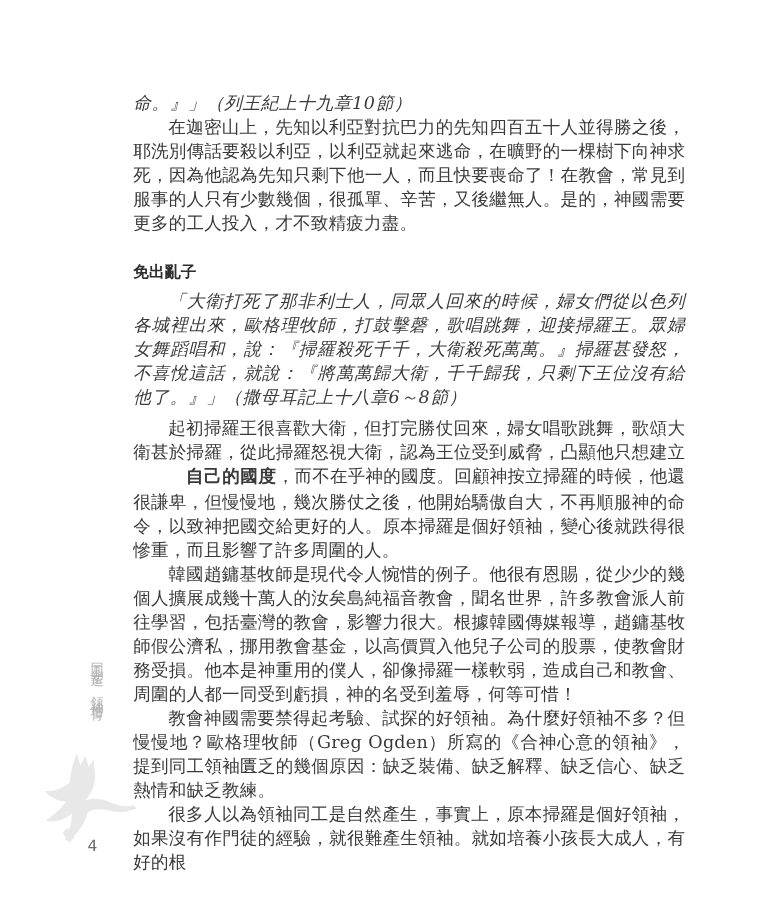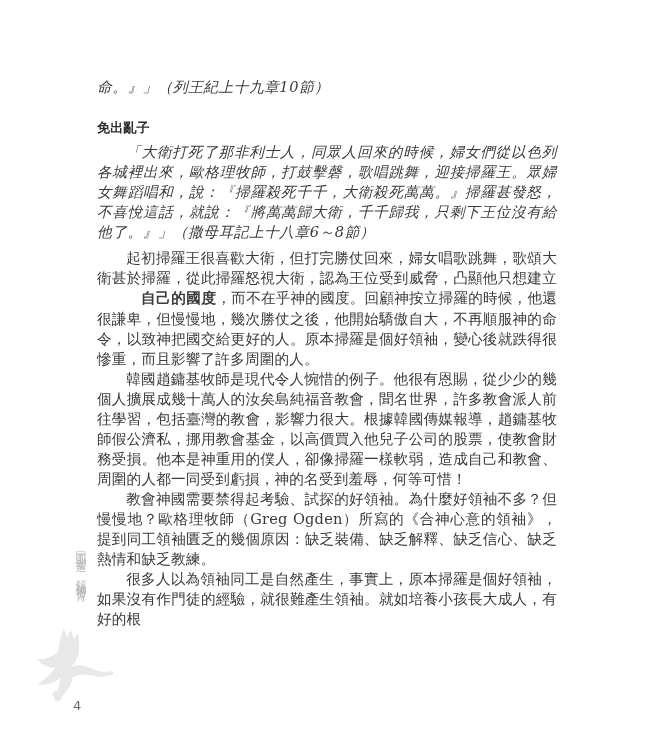--- a/index.html
+++ b/index.html
@@ -10,21 +10,21 @@
     position: relative;
     overflow: hidden;
   }
   .page {
     position: absolute; inset: 0;
     background: #ffffff;
   }
   
   .text-block {
     position: absolute;
-    left: 97px; top: 77px;
+    left: 111px; top: 77px;
     width: 460px;
     color: #3a3a3a;
     font-size: 14.6px;
     line-height: 20px;
     text-align: justify;
     text-justify: inter-ideograph;
     letter-spacing: 0.2px;
   }
   .text-block p { margin: 0; }
   .indent { text-indent: 2em; }
@@ -77,20 +77,21 @@
 </style>
 </head>
 <body>
 
 <div class="page">
 
   <main class="text-block">
 
     <p class="kai">命。』」（列王紀上十九章10節）</p>
 
+    <p class="indent">在迦密山上，先知以利亞對抗巴力的先知四百五十人並得勝之後，耶洗別傳話要殺以利亞，以利亞就起來逃命，在曠野的一棵樹下向神求死，因為他認為先知只剩下他一人，而且快要喪命了！在教會，常見到服事的人只有少數幾個，很孤單、辛苦，又後繼無人。是的，神國需要更多的工人投入，才不致精疲力盡。</p>
 
     <h2 class="section-heading">免出亂子</h2>
 
     <p class="kai indent quote">「大衛打死了那非利士人，同眾人回來的時候，婦女們從以色列各城裡出來，歐格理牧師，打鼓擊磬，歌唱跳舞，迎接掃羅王。眾婦女舞蹈唱和，說：『掃羅殺死千千，大衛殺死萬萬。』掃羅甚發怒，不喜悅這話，就說：『將萬萬歸大衛，千千歸我，只剩下王位沒有給他了。』」（撒母耳記上十八章6～8節）</p>
 
     <p class="indent"><span>起初掃羅王很喜歡大衛，但打完勝仗回來，婦女唱歌跳舞，歌頌大衛甚於掃羅，從此掃羅怒視大衛，認為王位受到威脅，凸顯他只想建立</span><span class="bold-inline">自己的國度</span><span>，而不在乎神的國度。回顧神按立掃羅的時候，他還很謙卑，但慢慢地，幾次勝仗之後，他開始驕傲自大，不再順服神的命令，以致神把國交給更好的人。原本掃羅是個好領袖，變心後就跌得很慘重，而且影響了許多周圍的人。</span></p>
 
     <p class="indent">韓國趙鏞基牧師是現代令人惋惜的例子。他很有恩賜，從少少的幾個人擴展成幾十萬人的汝矣島純福音教會，聞名世界，許多教會派人前往學習，包括臺灣的教會，影響力很大。根據韓國傳媒報導，趙鏞基牧師假公濟私，挪用教會基金，以高價買入他兒子公司的股票，使教會財務受損。他本是神重用的僕人，卻像掃羅一樣軟弱，造成自己和教會、周圍的人都一同受到虧損，神的名受到羞辱，何等可惜！</p>
 
     <p class="indent">教會神國需要禁得起考驗、試探的好領袖。為什麼好領袖不多？但慢慢地？歐格理牧師（Greg Ogden）所寫的《合神心意的領袖》，提到同工領袖匱乏的幾個原因：缺乏裝備、缺乏解釋、缺乏信心、缺乏熱情和缺乏教練。</p>

